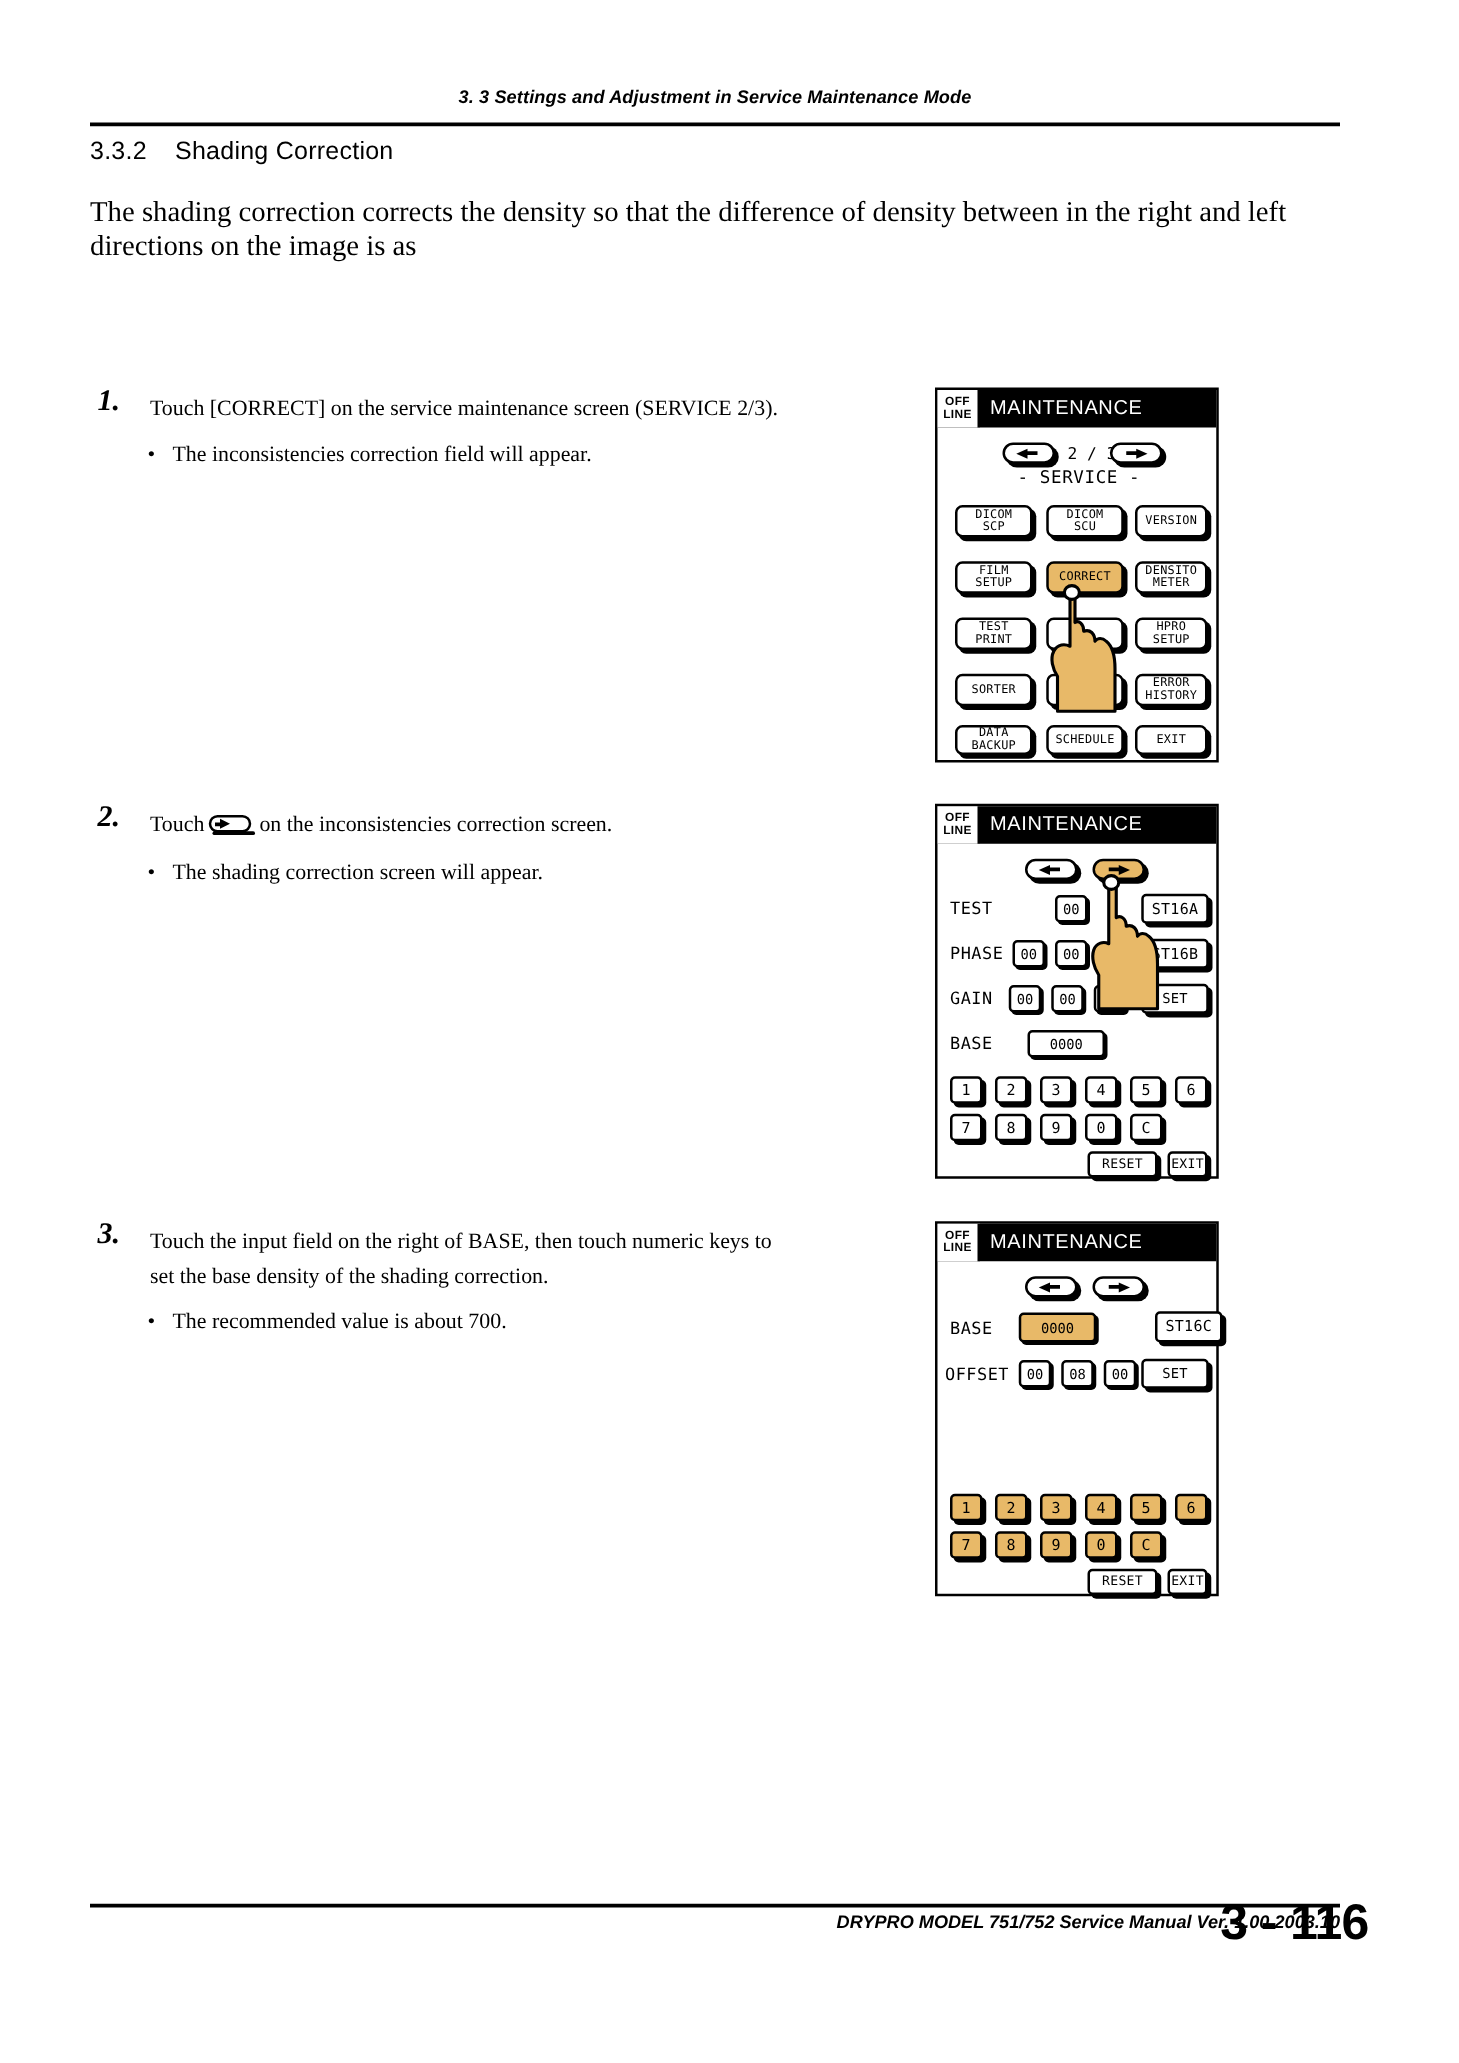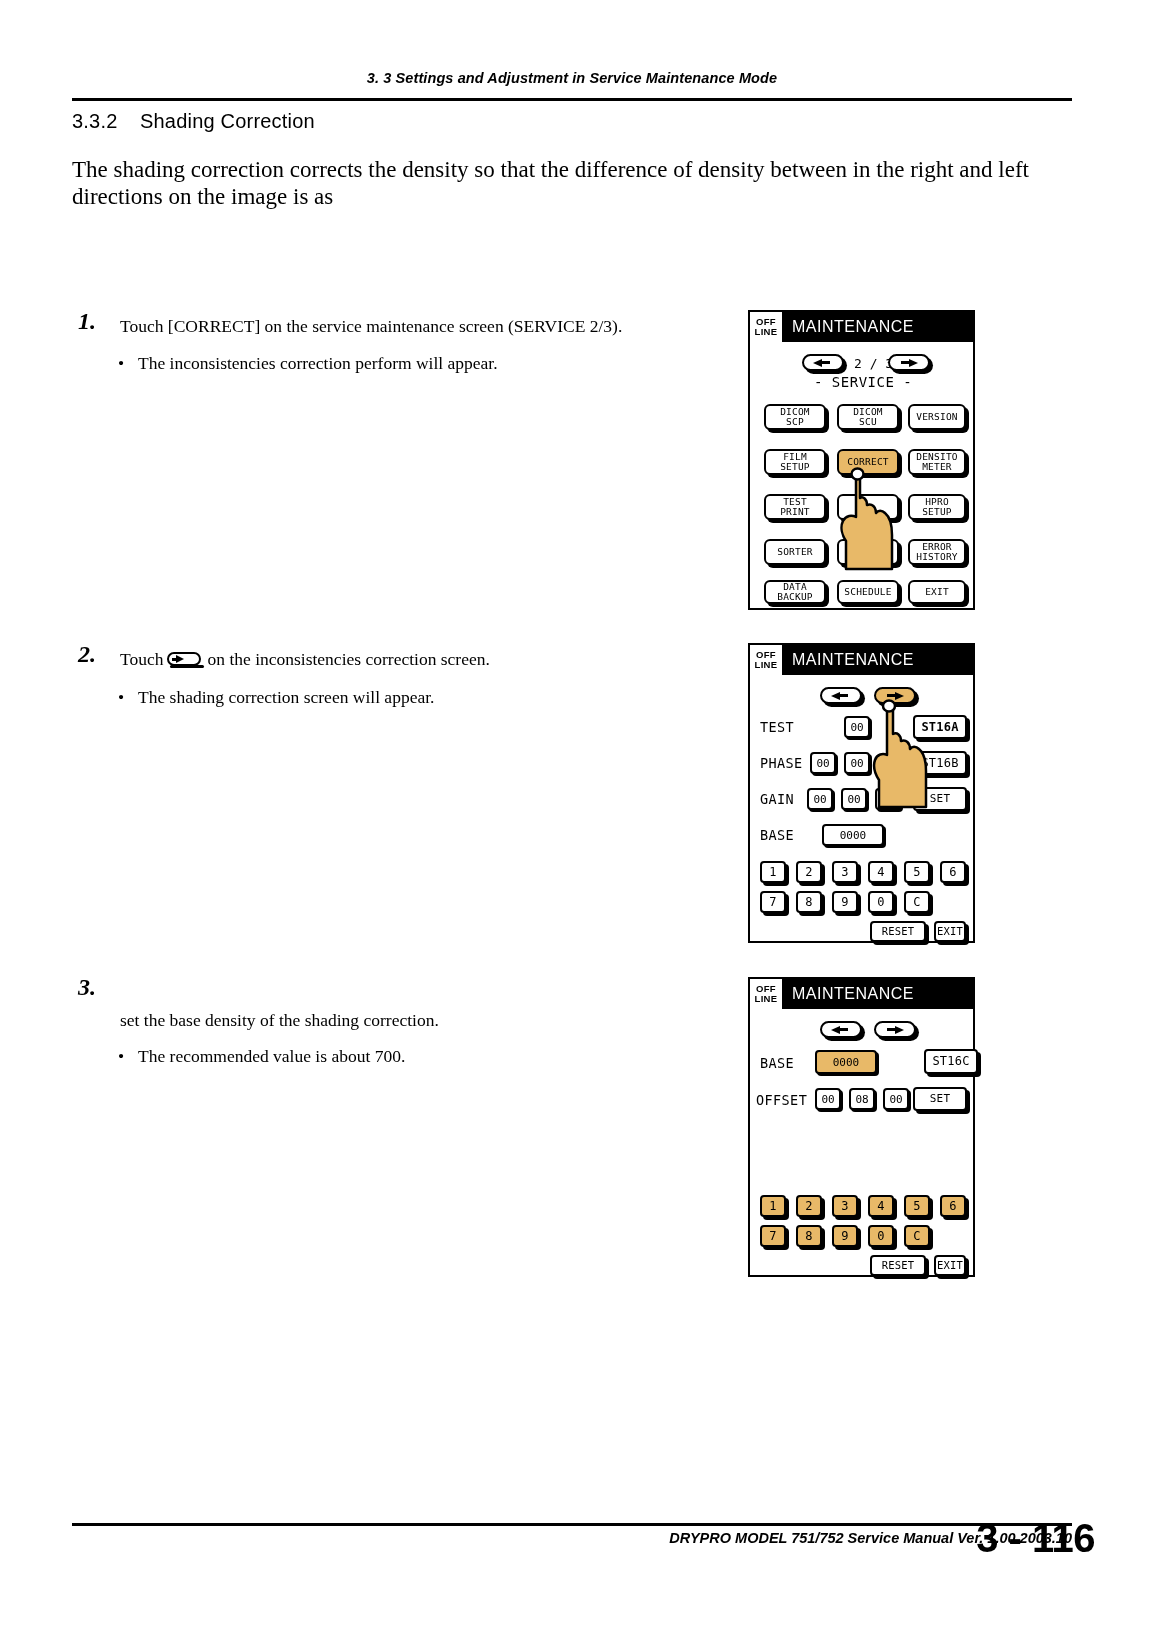--- a/index.html
+++ b/index.html
@@ -235,38 +235,38 @@
 <div class="intro">
   <p>The shading correction corrects the density so that the difference of density between in the right and left directions on the image is as</p>
 </div>
 
 <div class="step" style="left:78px; top:312px; width:640px;">
   <span class="step-num">1.</span>
   <div class="step-text">Touch [CORRECT] on the service maintenance screen (SERVICE 2/3).</div>
 </div>
 <div class="bullet" style="left:118px; top:350px;">
   <span class="dot">•</span>
-  <span class="btxt">The inconsistencies correction perform will appear.</span>
+  <span class="btxt">The inconsistencies correction field will appear.</span>
 </div>
 
 <div class="step" style="left:78px; top:645px; width:640px;">
   <span class="step-num">2.</span>
   <div class="step-text">
     <span>Touch</span><span class="inline-arrow-btn"><span class="cap"></span><span class="shadow"></span><span class="bar"></span><span class="tri"></span></span><span>on the inconsistencies correction screen.</span>
   </div>
 </div>
 <div class="bullet" style="left:118px; top:684px;">
   <span class="dot">•</span>
   <span class="btxt">The shading correction screen will appear.</span>
 </div>
 
 <div class="step" style="left:78px; top:978px; width:640px;">
   <span class="step-num">3.</span>
   <div class="step-text">
-    <br>
+    <span>Touch the input field on the right of BASE, then touch numeric keys to</span><br>
     <span>set the base density of the shading correction.</span>
   </div>
 </div>
 <div class="bullet" style="left:118px; top:1043px;">
   <span class="dot">•</span>
   <span class="btxt">The recommended value is about 700.</span>
 </div>
 
 <div class="panel" style="left:748px; top:310px; width:227px; height:300px;">
   <div class="panel-title">
@@ -363,21 +363,21 @@
     <span class="bar-l"></span>
       <span class="tri-l"></span>
   </div>
   <div class="navbtn hi" style="left:124px; top:42px;">
     <span class="bar-r"></span>
       <span class="tri-r"></span>
   </div>
 
   <div class="lcdlabel" style="left:10px; top:74px;">TEST</div>
   <div class="valbox" style="left:94px; top:71px; width:26px; height:22px;">00</div>
-  <div class="lcdbtn sq" style="left:163px; top:70px; width:54px; height:24px; font-size:12px;font-weight:bold;">
+  <div class="lcdbtn sq" style="left:163px; top:70px; width:54px; height:24px; font-size:12px;">
     <span>ST16A</span>
   </div>
 
   <div class="lcdlabel" style="left:10px; top:110px;">PHASE</div>
   <div class="valbox" style="left:60px; top:107px; width:26px; height:22px;">00</div>
   <div class="valbox" style="left:94px; top:107px; width:26px; height:22px;">00</div>
   <div class="lcdbtn sq" style="left:163px; top:106px; width:54px; height:24px; font-size:12px;">
     <span>ST16B</span>
   </div>
 

